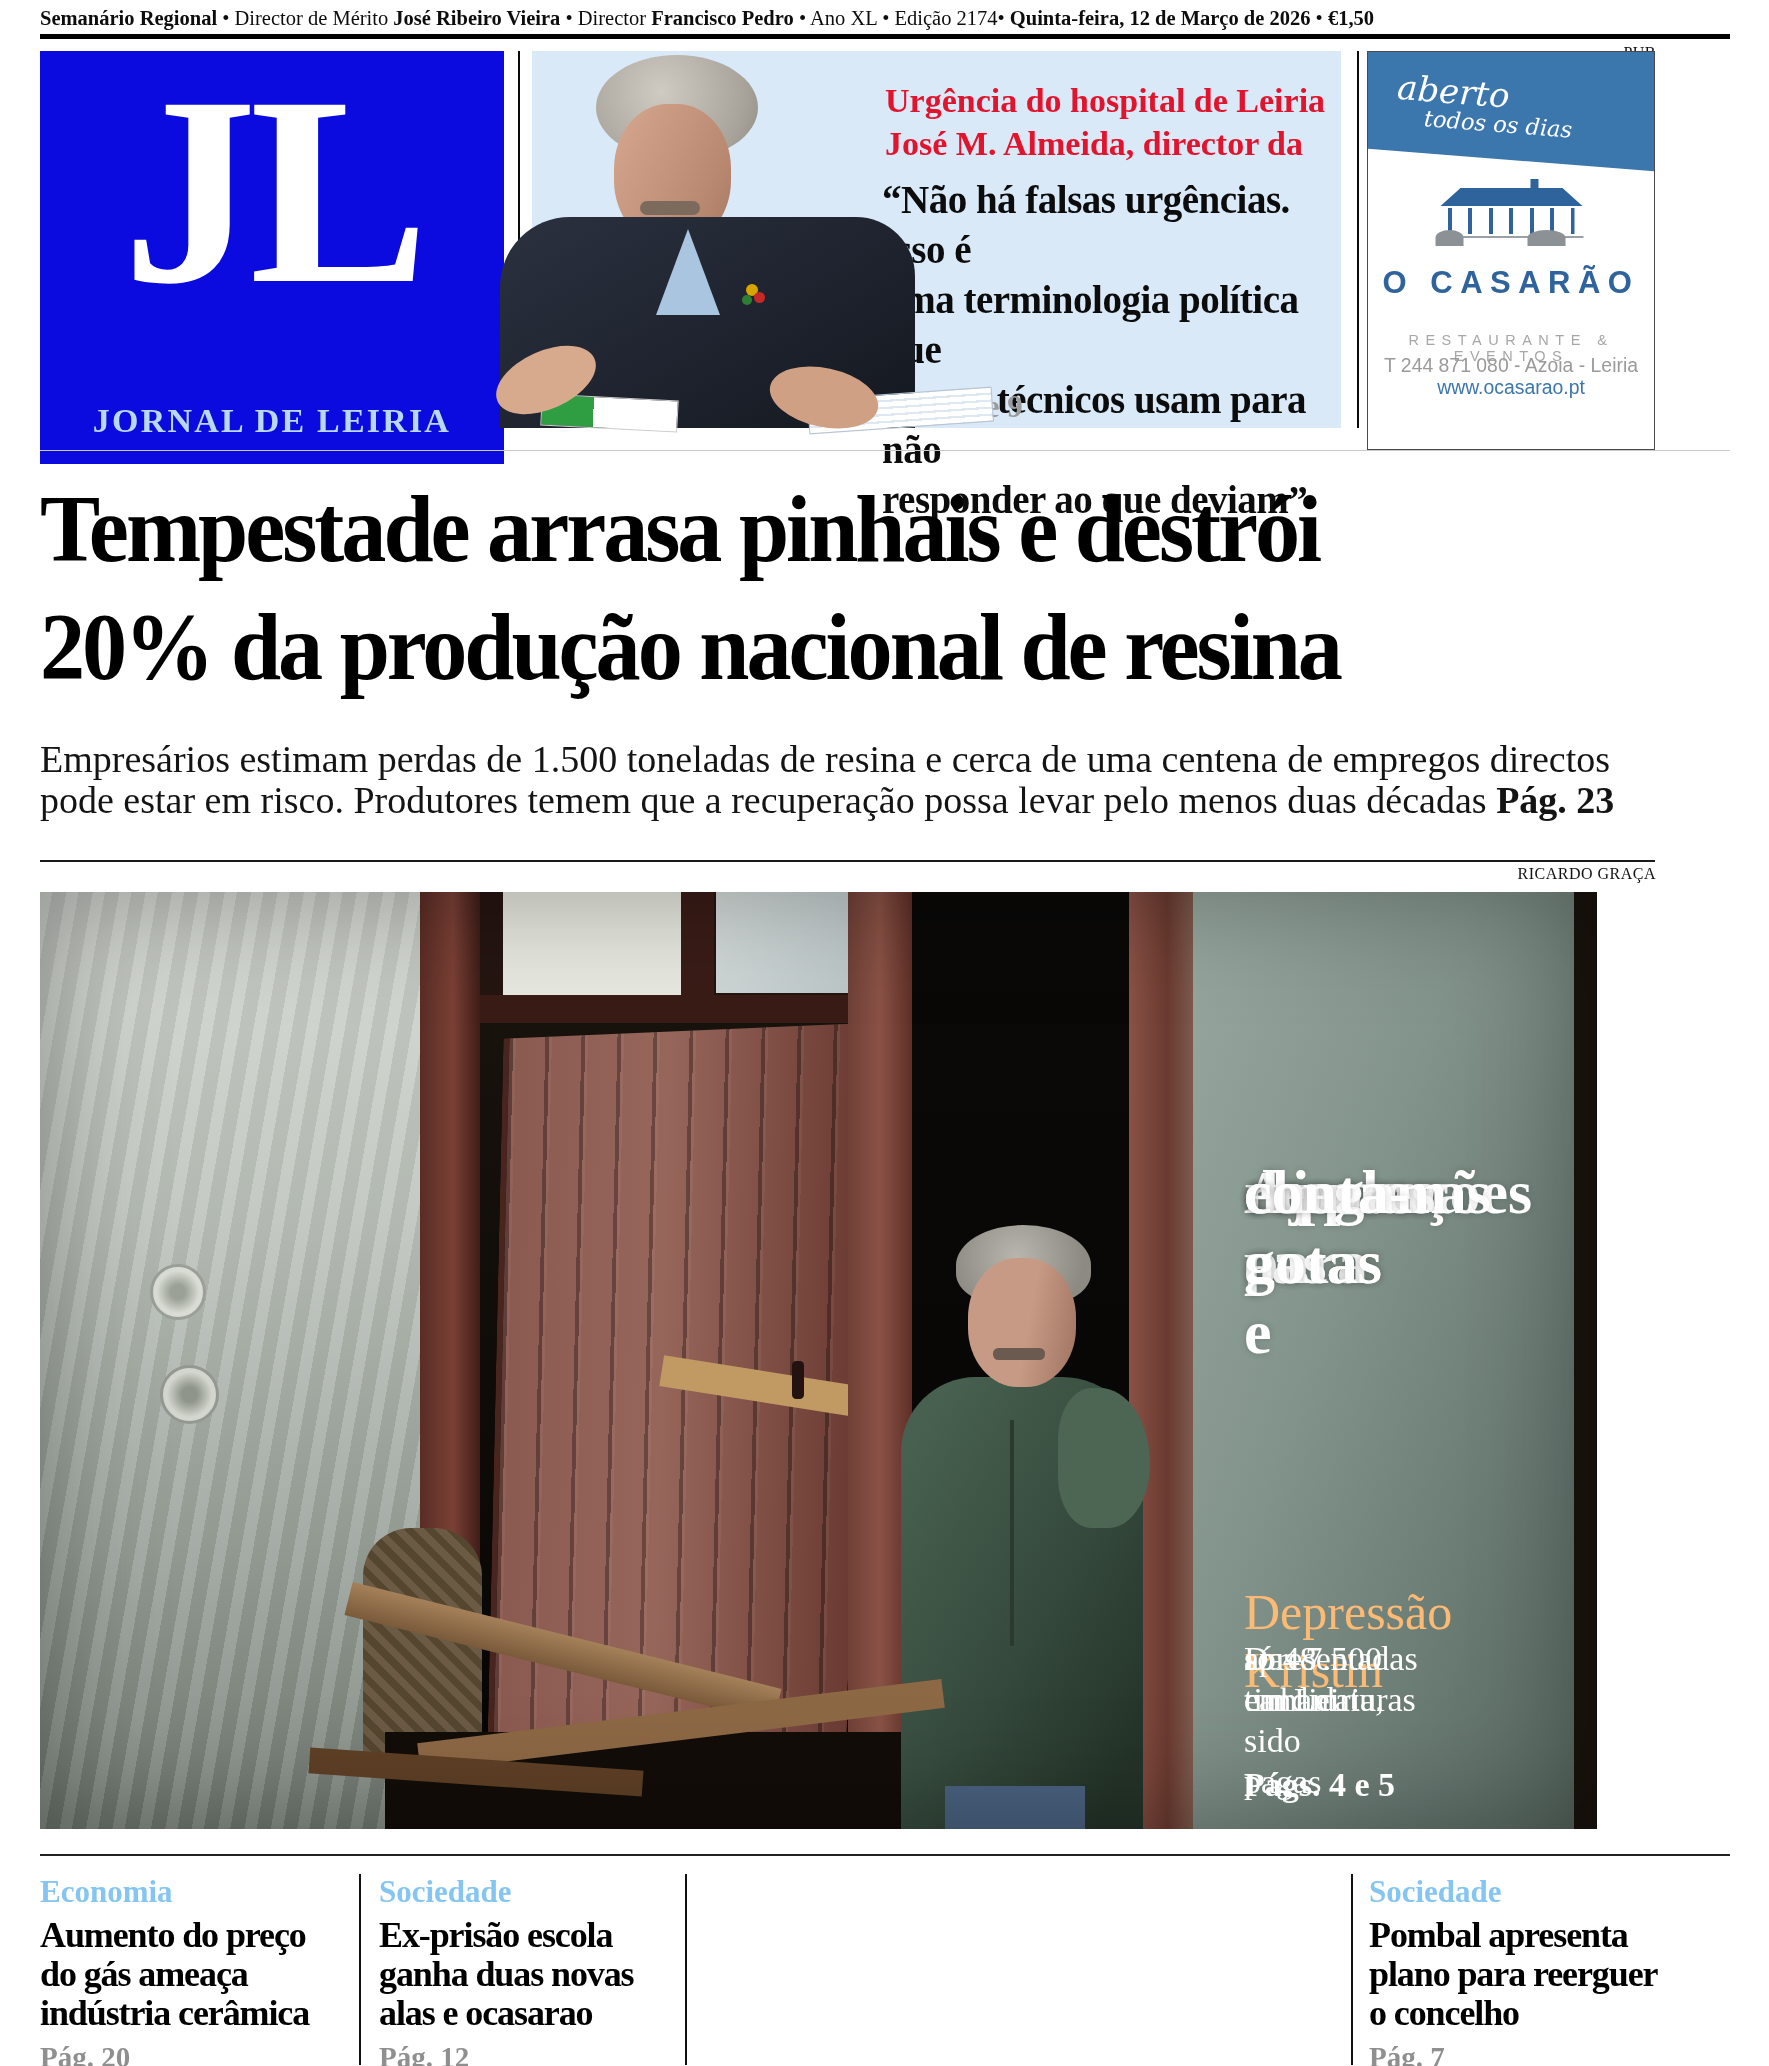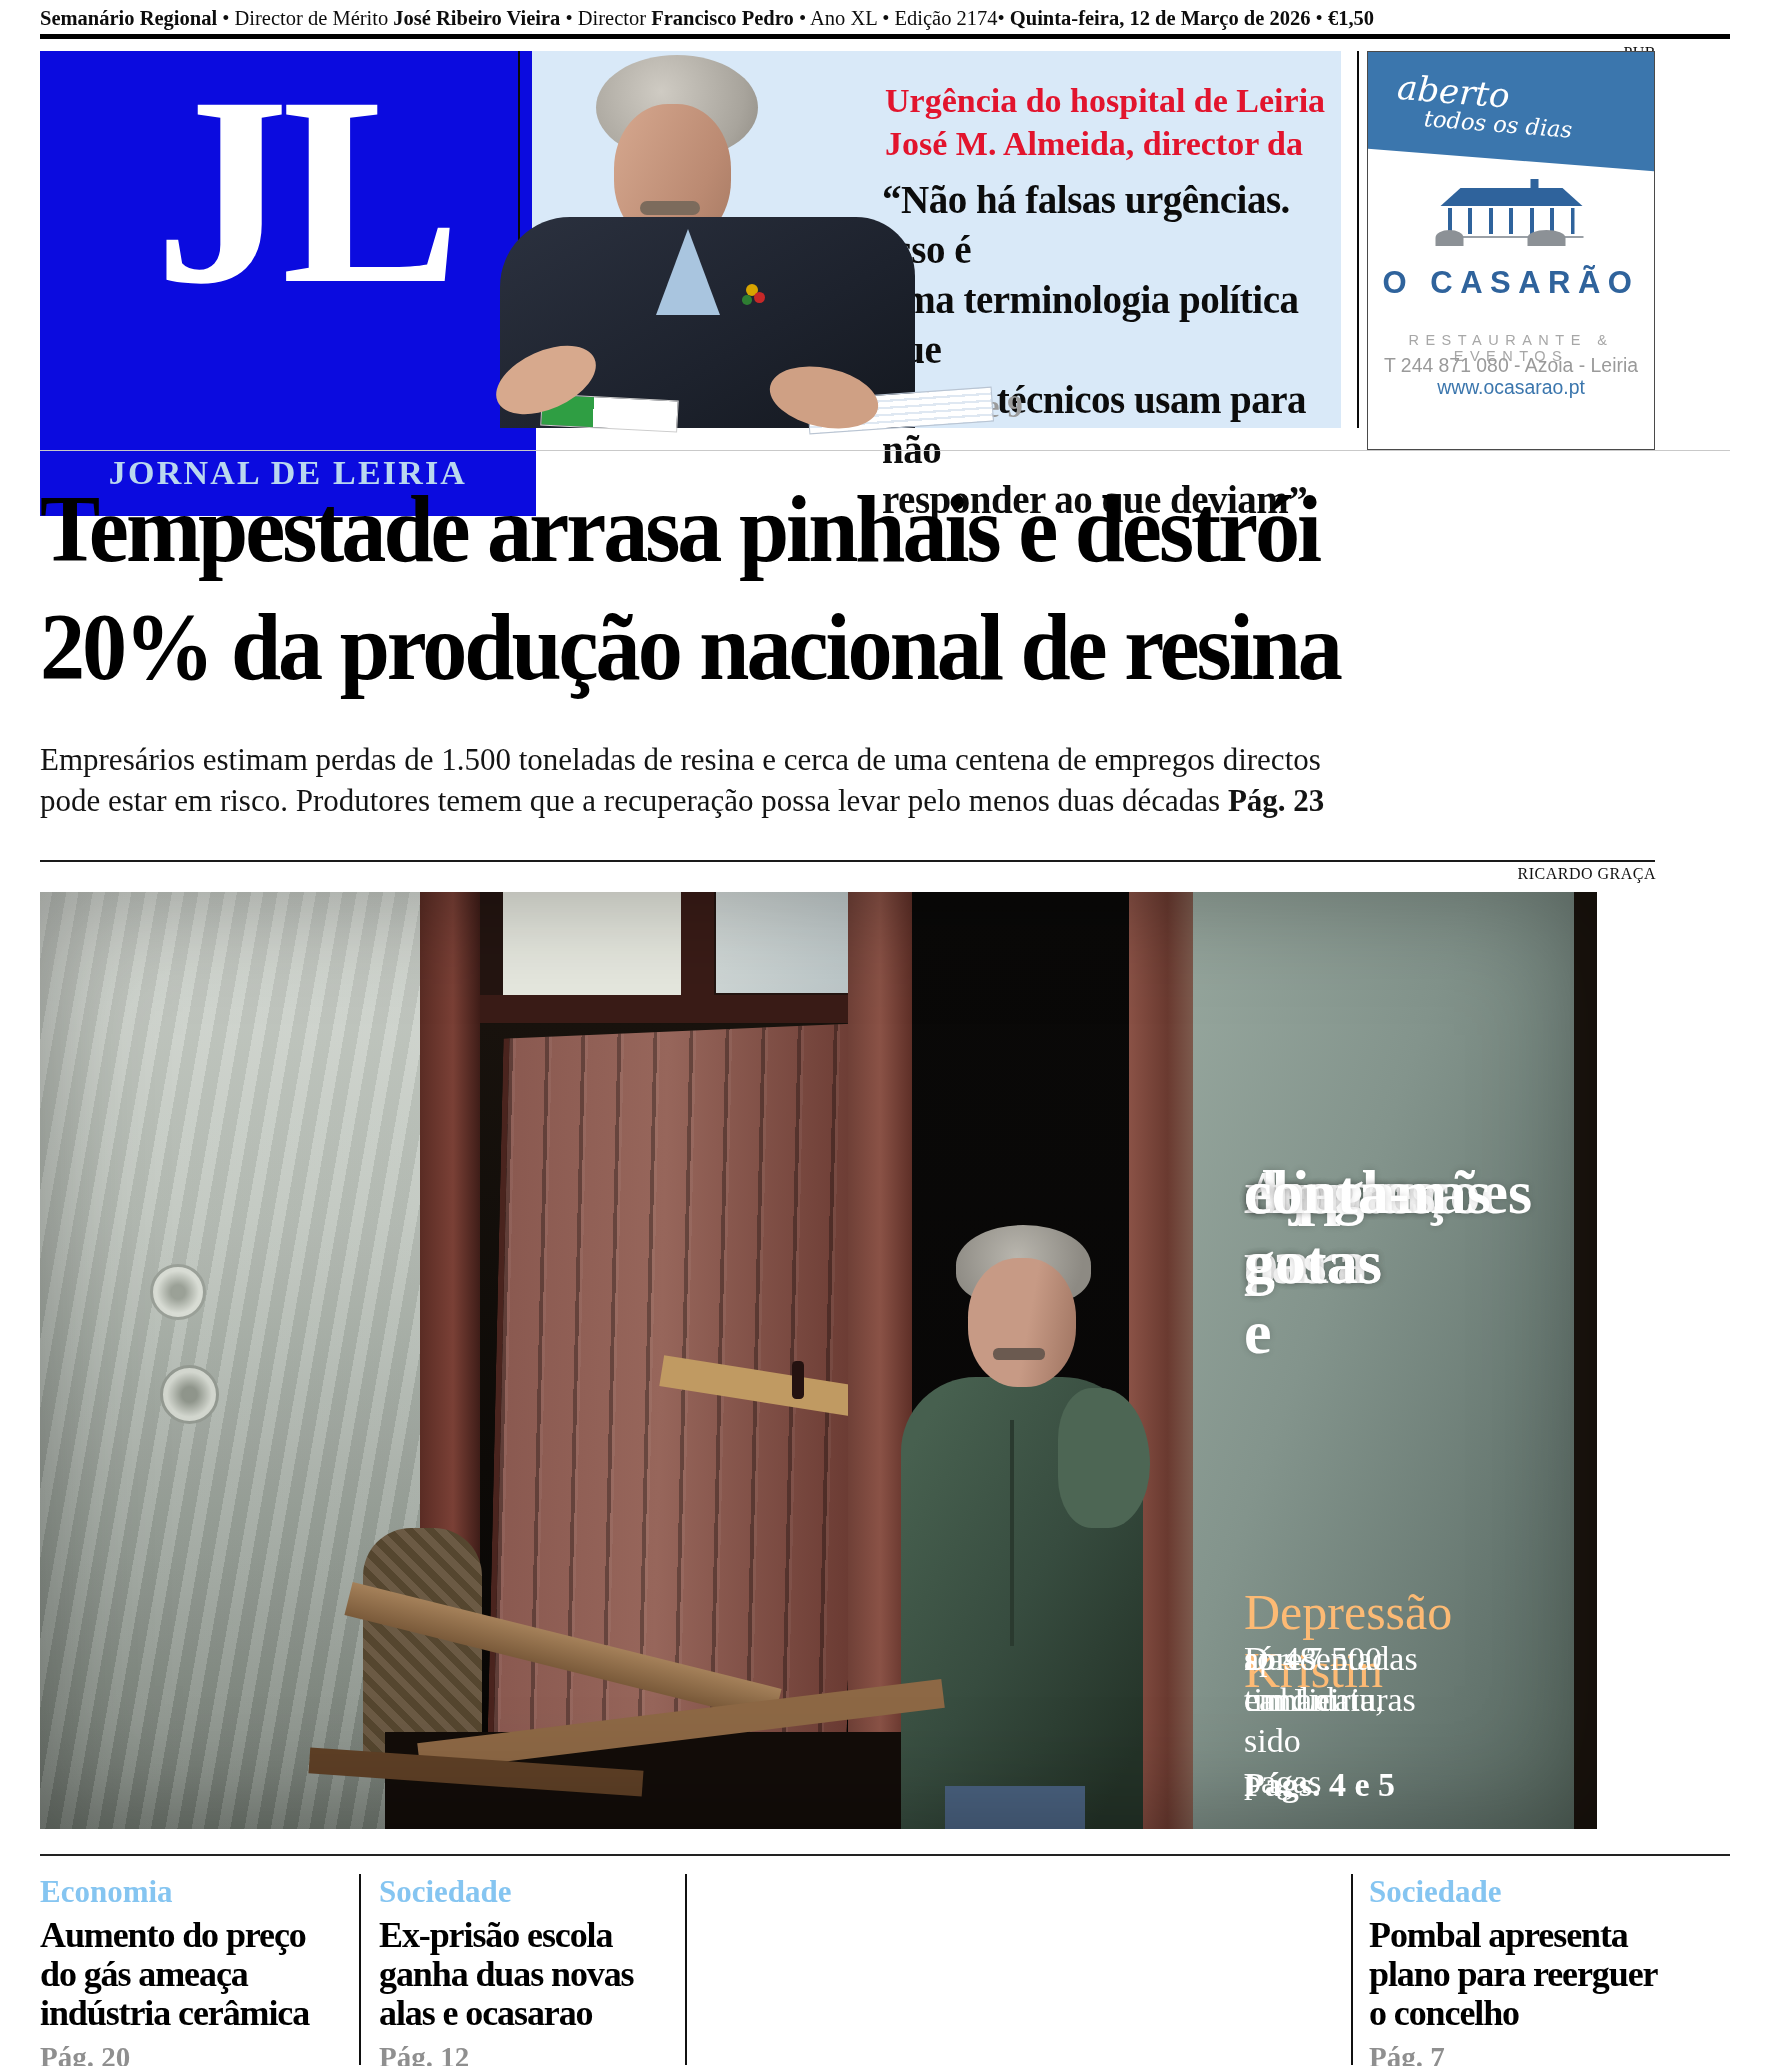--- a/index.html
+++ b/index.html
@@ -7,21 +7,21 @@
         font-family:"Liberation Serif","DejaVu Serif",serif;color:#111;}
 
   
   .masthead{position:absolute;left:40px;top:4.3px;width:1690px;font-size:20.5px;line-height:28px;
             white-space:nowrap;color:#0d0d0d;}
   .masthead b{font-weight:bold;}
   .top-rule{position:absolute;left:40px;top:34px;width:1690px;height:5.4px;background:#000;}
   .pub{position:absolute;right:114px;top:44px;font-size:16px;letter-spacing:0.5px;color:#111;}
 
   
-  .logo-box{position:absolute;left:40px;top:51px;width:464px;height:465px;background:#0b0bdf;text-align:center;padding-left:32px;}
+  .logo-box{position:absolute;left:40px;top:51px;width:464px;height:413px;background:#0b0bdf;text-align:center;}
   .logo-jl{margin-top:-19.4px;font-size:269px;font-weight:bold;color:#ffffff;letter-spacing:-7.5px;line-height:1.18;}
   .logo-sub{position:absolute;left:0;right:0;bottom:24px;font-size:34px;font-weight:bold;
             color:#b9d7ef;letter-spacing:2.2px;}
   .hdr-div{position:absolute;top:51px;width:1.6px;height:377px;background:#0a0a0a;z-index:1;}
   .hdr-div1{left:518px;} .hdr-div2{left:1357px;}
   .hairline{position:absolute;left:40px;top:450px;width:1690px;height:1.1px;background:#c9c9c9;}
 
   
   .interview{position:absolute;left:532px;top:51px;width:809px;height:377px;background:#d9e9f8;}
   .int-kicker{position:absolute;left:353px;top:28px;font-size:34px;font-weight:bold;line-height:43px;color:#e2142d;}
@@ -74,21 +74,21 @@
   .ad-tagline{position:absolute;left:0;right:0;top:280px;text-align:center;
               font-family:"Liberation Sans",sans-serif;font-size:14.5px;letter-spacing:6.5px;color:#a7a7a7;}
   .ad-contact{position:absolute;left:0;right:0;top:302px;text-align:center;
               font-family:"Liberation Sans",sans-serif;font-size:19.4px;color:#9a9a9a;}
   .ad-web{position:absolute;left:0;right:0;top:324px;text-align:center;
           font-family:"Liberation Sans",sans-serif;font-size:19.4px;color:#3b76ad;}
 
   
   .headline{position:absolute;left:40px;top:470px;font-size:95px;font-weight:bold;color:#000;
             line-height:118px;letter-spacing:-3.2px;transform:scaleX(.95);transform-origin:left top;white-space:nowrap;}
-  .subdeck{position:absolute;left:40px;top:739px;font-size:31px;line-height:41px;color:#141414;}
+  .subdeck{position:absolute;left:40px;top:739px;font-size:38px;line-height:41px;color:#141414;}
   .subdeck b{font-weight:bold;}
 
   
   .credit-rule{position:absolute;left:40px;top:860px;width:1615px;height:1.6px;background:#1a1a1a;}
   .photo-credit{position:absolute;right:114px;top:865px;font-size:16px;color:#111;letter-spacing:0.5px;}
   .photo{position:absolute;left:40px;top:892px;width:1534px;height:937px;background:#1b140e;overflow:hidden;padding-left:23px;}
   .photo *{position:absolute;}
   .ph-wall-r{left:1137px;top:0;width:397px;height:937px;
              background:linear-gradient(110deg,#98a89f 0%,#83948c 40%,#65766f 80%,#57685f 100%);}
   .ph-wall-l{left:0;top:0;width:380px;height:937px;

